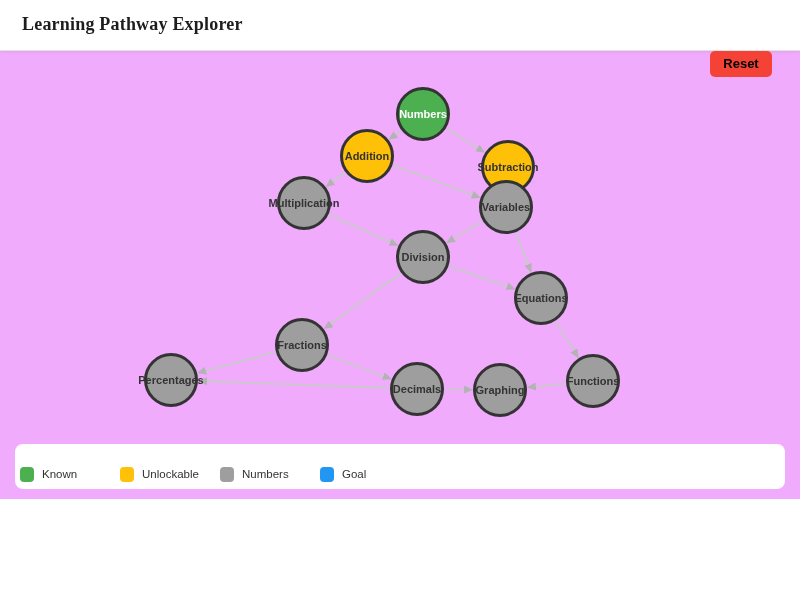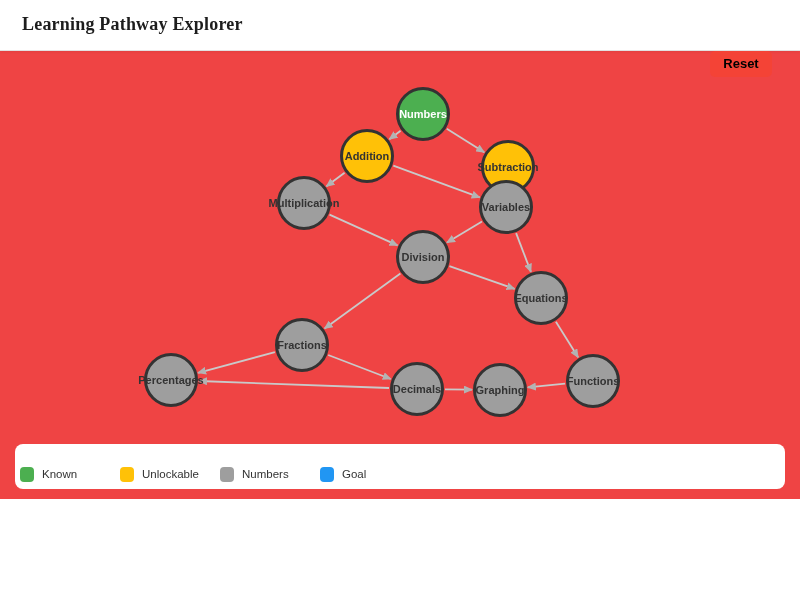--- a/index.html
+++ b/index.html
@@ -23,21 +23,21 @@
   }
   .reset-btn{
     position:absolute;right:28px;top:11px;width:62px;height:26px;
     background:#f44336;color:#000000;border:none;border-radius:5px;
     font-size:13px;font-weight:bold;font-family:"Liberation Sans",sans-serif;
     cursor:pointer;line-height:26px;text-align:center;padding:0;margin-top:40px;
   }
   
   .stage{
     position:absolute;top:50px;left:0;width:800px;height:449px;
-    background:#ef4444;
+    background:#f0abfc;
   }
   .stage svg{position:absolute;top:0;left:0;}
   .node-label{
     font-family:"Liberation Sans",sans-serif;font-size:11px;font-weight:bold;
     pointer-events:none;
   }
   
   .legend{
     position:absolute;left:15px;top:394px;width:770px;height:45px;
     background:#ffffff;border-radius:8px;box-sizing:border-box;

